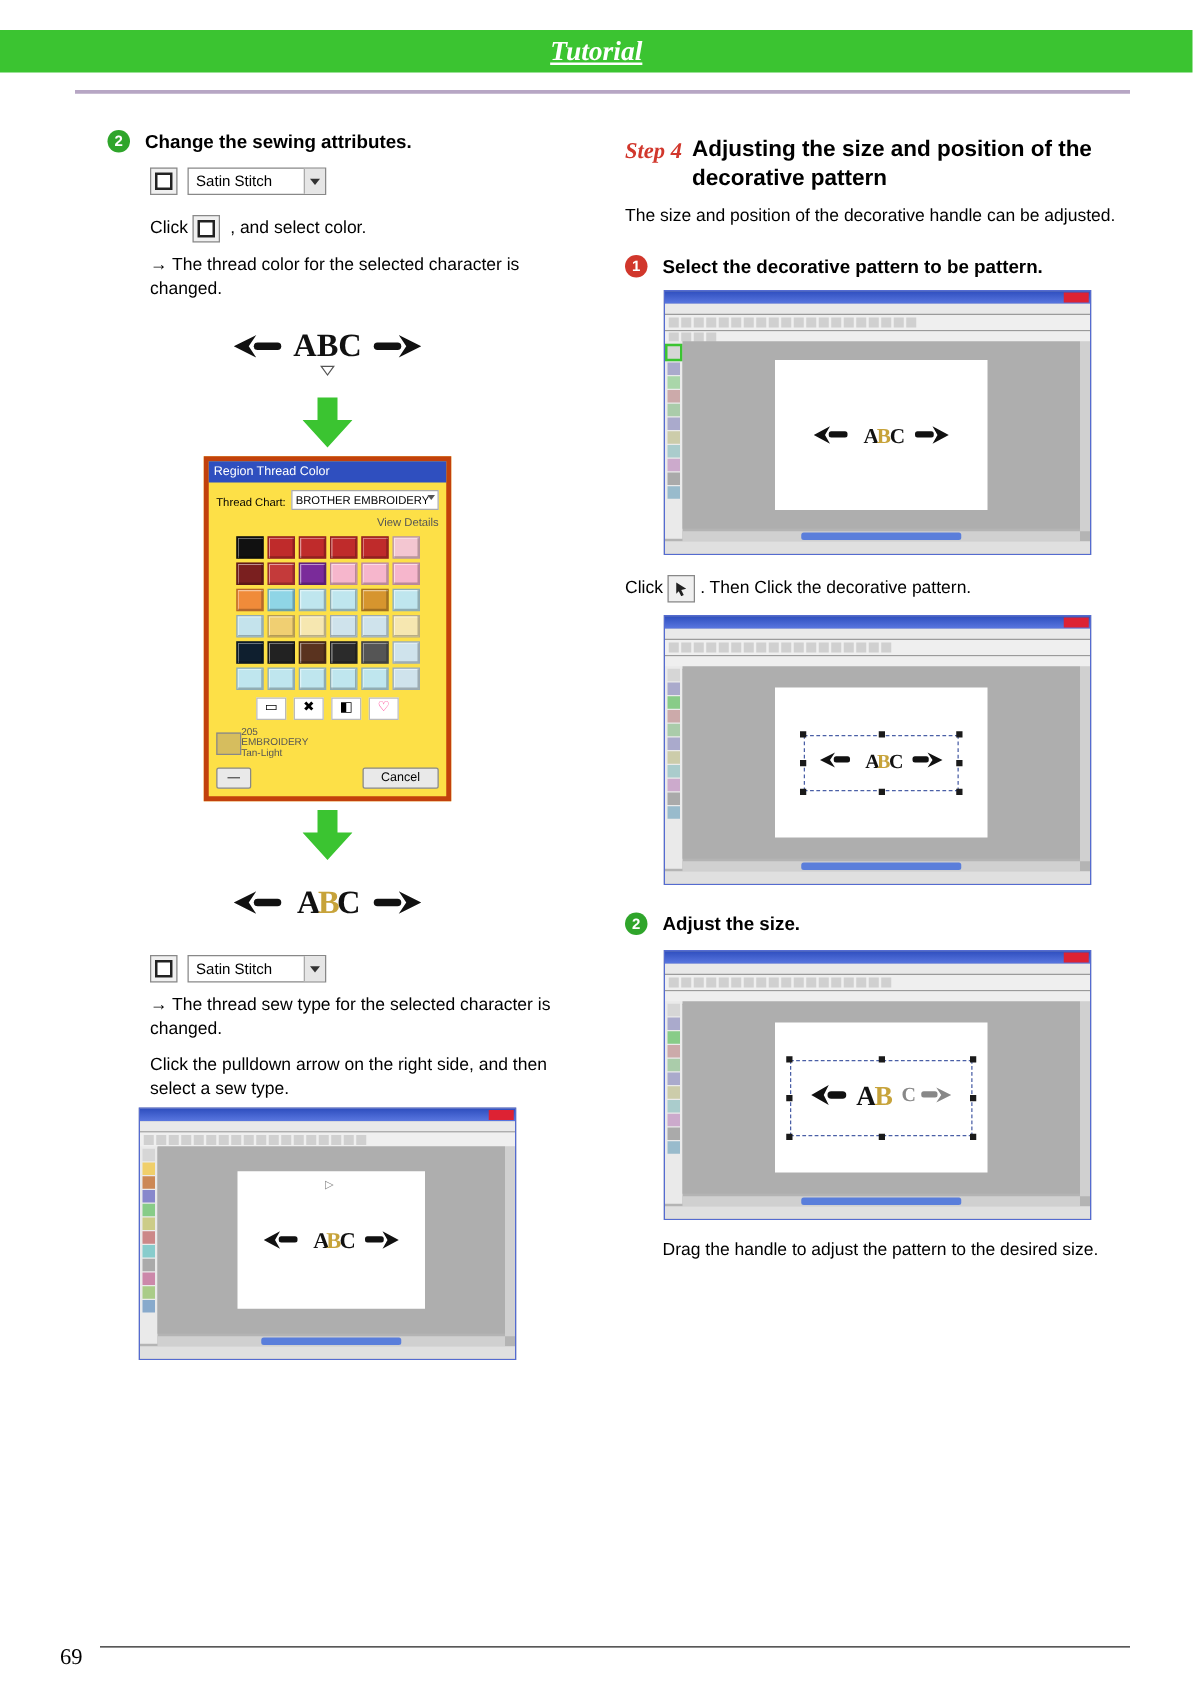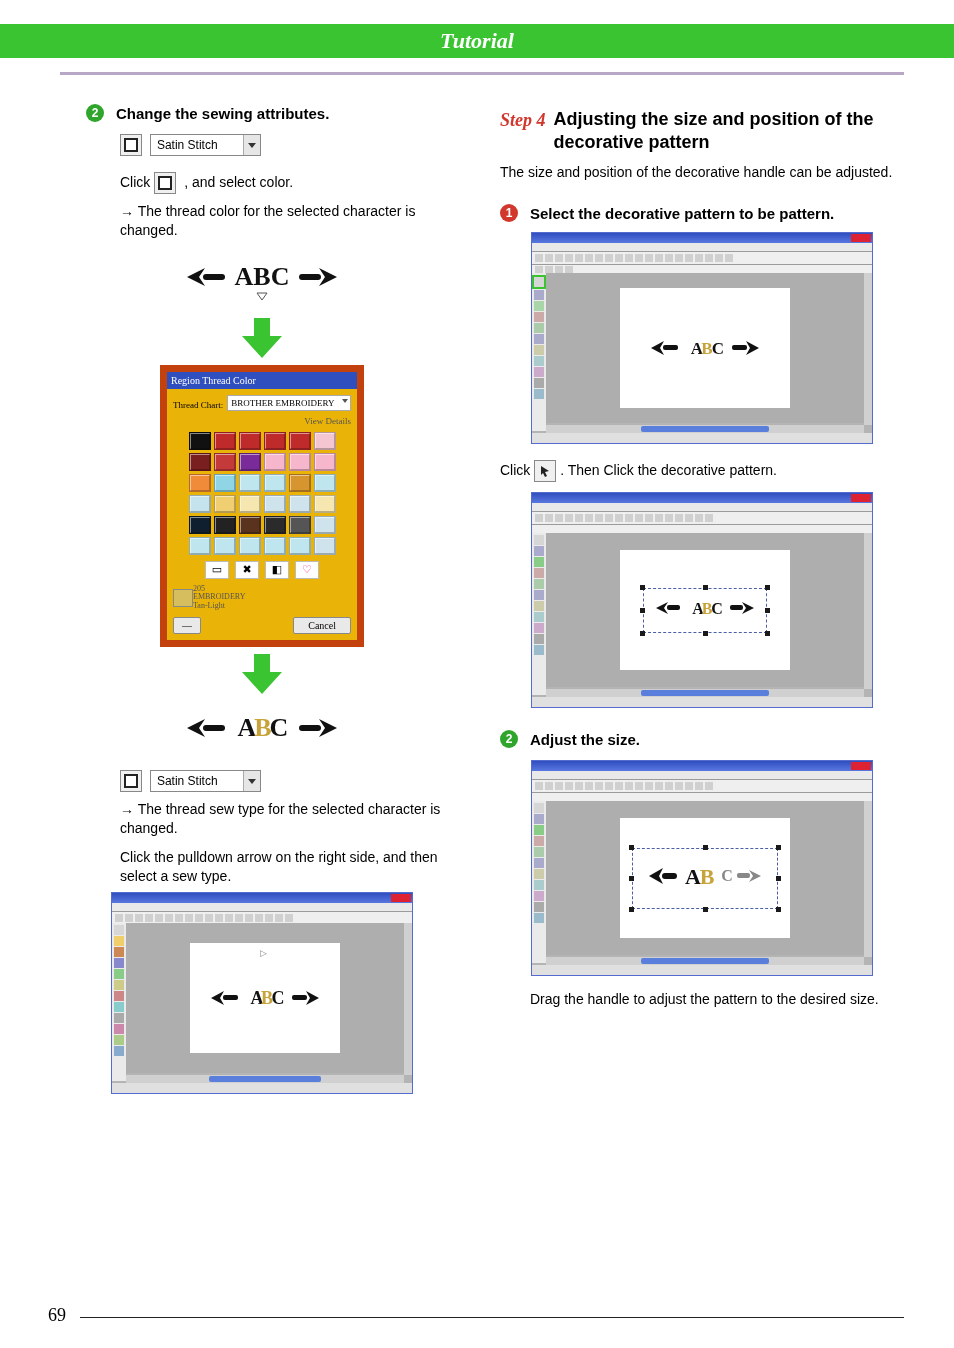--- a/index.html
+++ b/index.html
@@ -26,20 +26,21 @@
     background: #3bc431;
   }
   .top-bar-title {
     text-align: center;
     color: #fff;
     font-style: italic;
     font-weight: bold;
     font-size: 22px;
     line-height: 34px;
     font-family: "Times New Roman", serif;
+    text-decoration: underline;
   }
   .rule {
     position: absolute;
     left: 60px;
     right: 50px;
     top: 72px;
     height: 3px;
     background: #b7a6c4;
   }
   .columns {
@@ -151,24 +152,23 @@
   .big-down-arrow {
     width: 40px;
     height: 42px;
     display: block;
     margin: 4px auto;
     fill: #3bc431;
   }
   .color-dialog {
     width: 190px;
     margin: 6px auto;
-    border: 7px solid #c2410c;
+    border: 4px solid #c2410c;
     font-size: 10px;
-    background: #eab308;
-    font-family: Liberation Serif, serif;
+    background: #fde047;
   }
   .color-dialog .title {
     background: #2f4fbf;
     color: #fff;
     padding: 2px 4px;
   }
   .color-dialog .body { padding: 6px; }
   .color-dialog .tc-row {
     display: flex; align-items: flex-end; gap: 4px; margin-bottom: 4px;
   }
@@ -295,21 +295,21 @@
     white-space: nowrap;
   }
   .step4-text {
     font-weight: bold;
     font-size: 18px;
     line-height: 1.25;
   }
   .page-num {
     position: absolute;
     left: 48px;
-    bottom: 22px;
+    bottom: 12px;
     font-family: "Times New Roman", serif;
     font-size: 18px;
   }
   .page-num-rule{
     position:absolute;
     left:80px; right:50px; bottom:30px;
     border-top:1px solid #222;
   }
   .toolbar-colors i:nth-child(1){background:#8fd1f0}
   .toolbar-colors i:nth-child(2){background:#f0cf6a}

